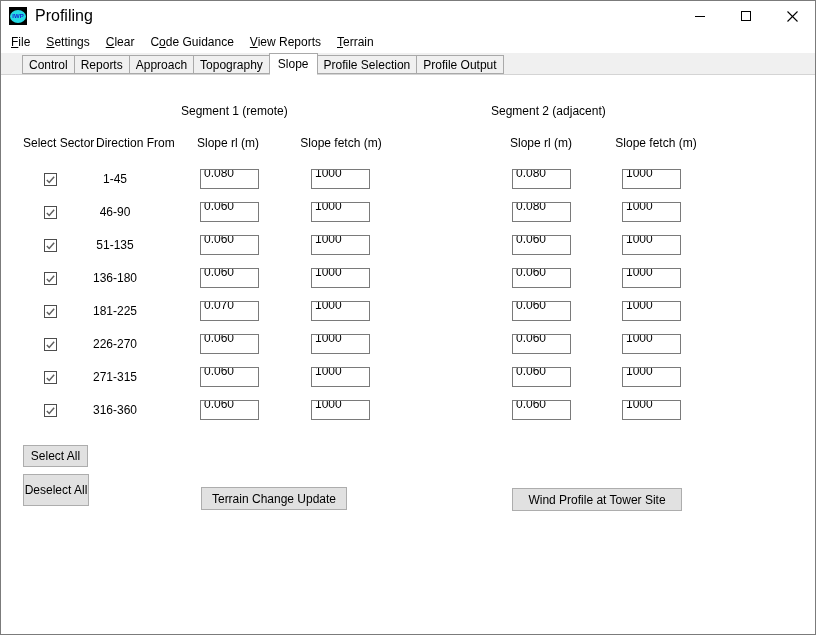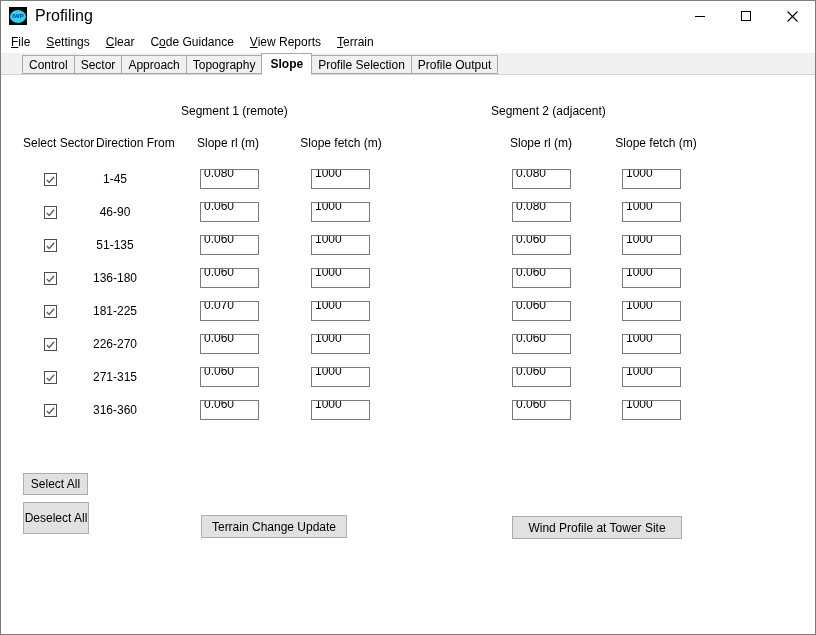--- a/index.html
+++ b/index.html
@@ -19,21 +19,21 @@
   .win-btn{width:46px;height:30px;display:flex;align-items:center;justify-content:center;cursor:default;}
   .glyph-min{width:10px;height:1px;background:#000;display:block;}
   .glyph-max{width:10px;height:10px;border:1px solid #000;display:block;}
   
   .menubar{position:absolute;top:30px;left:0;right:0;height:22px;background:#fff;display:flex;align-items:center;padding-left:3px;}
   .menu-item{padding:2px 7px;margin-right:2px;white-space:nowrap;}
   .menu-item u{text-decoration:underline;}
   
   .tabstrip{position:absolute;top:52px;left:0;right:0;height:22px;background:#f0f0f0;border-bottom:1px solid #d4d4d4;display:flex;align-items:flex-end;padding-left:21px;}
   .tab{height:19px;line-height:18px;padding:0 6px;background:#f0f0f0;border:1px solid #a9a9a9;margin-right:-1px;white-space:nowrap;}
-  .tab.active{height:22px;line-height:21px;background:#fff;position:relative;z-index:2;margin-bottom:-1px;border-bottom:1px solid #fff;padding:0 8px;font-weight:bold;}
+  .tab.active{height:22px;line-height:21px;background:#fff;position:relative;z-index:2;margin-bottom:-1px;border-bottom:1px solid #fff;padding:0 8px;}
   
   .content{position:absolute;top:74px;left:0;right:0;bottom:0;background:#fff;}
   .seg-header{position:absolute;top:29px;width:220px;text-align:left;}
   .seg1{left:180px;}
   .seg2{left:490px;}
   .ch{position:absolute;top:61px;white-space:nowrap;}
   .ch-select{left:22px;}
   .ch-dir{left:95px;}
   .ch-c{width:120px;text-align:center;}
   .ch-s1rl{left:167px;}
@@ -44,21 +44,21 @@
   .row{position:relative;height:33px;}
   .checkbox{position:absolute;left:43px;top:10px;width:13px;height:13px;background:#fff;border:1px solid #4d4d4d;display:flex;align-items:center;justify-content:center;}
   .checkbox svg{display:none;}
   .checkbox.checked svg{display:block;}
   .dir{position:absolute;left:82px;top:9px;width:64px;text-align:center;}
   .inp{position:absolute;top:6px;width:59px;height:20px;border:1px solid #7a7a7a;background:#fff;font-family:"Liberation Sans",sans-serif;font-size:12px;padding:1px 2px 13px 3px;color:#000;}
   .inp-s1rl{left:199px;}
   .inp-s1f{left:310px;}
   .inp-s2rl{left:511px;}
   .inp-s2f{left:621px;}
-  .btn{position:absolute;background:#e1e1e1;border:1px solid #adadad;font-family:"Liberation Sans",sans-serif;font-size:12px;color:#000;padding:0;text-align:center;margin-top:28px;}
+  .btn{position:absolute;background:#e1e1e1;border:1px solid #adadad;font-family:"Liberation Sans",sans-serif;font-size:12px;color:#000;padding:0;text-align:center;}
   .btn-select-all{left:22px;top:370px;width:65px;height:22px;}
   .btn-deselect-all{left:22px;top:399px;width:66px;height:32px;}
   .btn-terrain{left:200px;top:412px;width:146px;height:23px;}
   .btn-wind{left:511px;top:413px;width:170px;height:23px;}
 </style>
 </head>
 <body>
 
 <div class="window">
 
@@ -89,21 +89,21 @@
     <span class="menu-item"><span></span><u>F</u><span>ile</span></span>
     <span class="menu-item"><span></span><u>S</u><span>ettings</span></span>
     <span class="menu-item"><span></span><u>C</u><span>lear</span></span>
     <span class="menu-item"><span>C</span><u>o</u><span>de Guidance</span></span>
     <span class="menu-item"><span></span><u>V</u><span>iew Reports</span></span>
     <span class="menu-item"><span></span><u>T</u><span>errain</span></span>
   </div>
 
   <div class="tabstrip">
     <div class="tab">Control</div>
-    <div class="tab">Sector</div>
+    <div class="tab">Reports</div>
     <div class="tab">Approach</div>
     <div class="tab">Topography</div>
     <div class="tab active">Slope</div>
     <div class="tab">Profile Selection</div>
     <div class="tab">Profile Output</div>
   </div>
 
   <div class="content">
     <div class="seg-header seg1">Segment 1 (remote)</div>
     <div class="seg-header seg2">Segment 2 (adjacent)</div>

